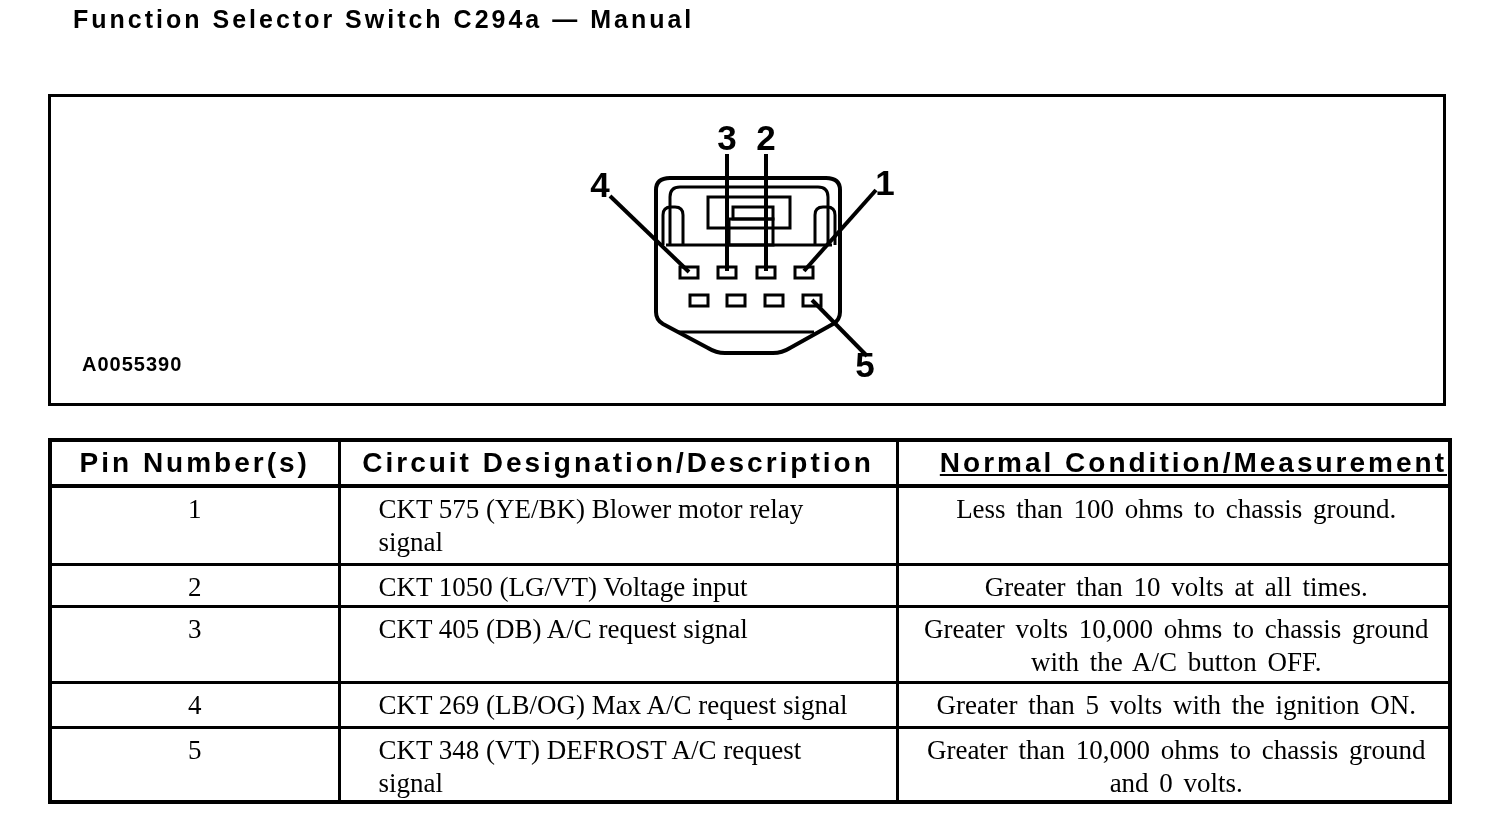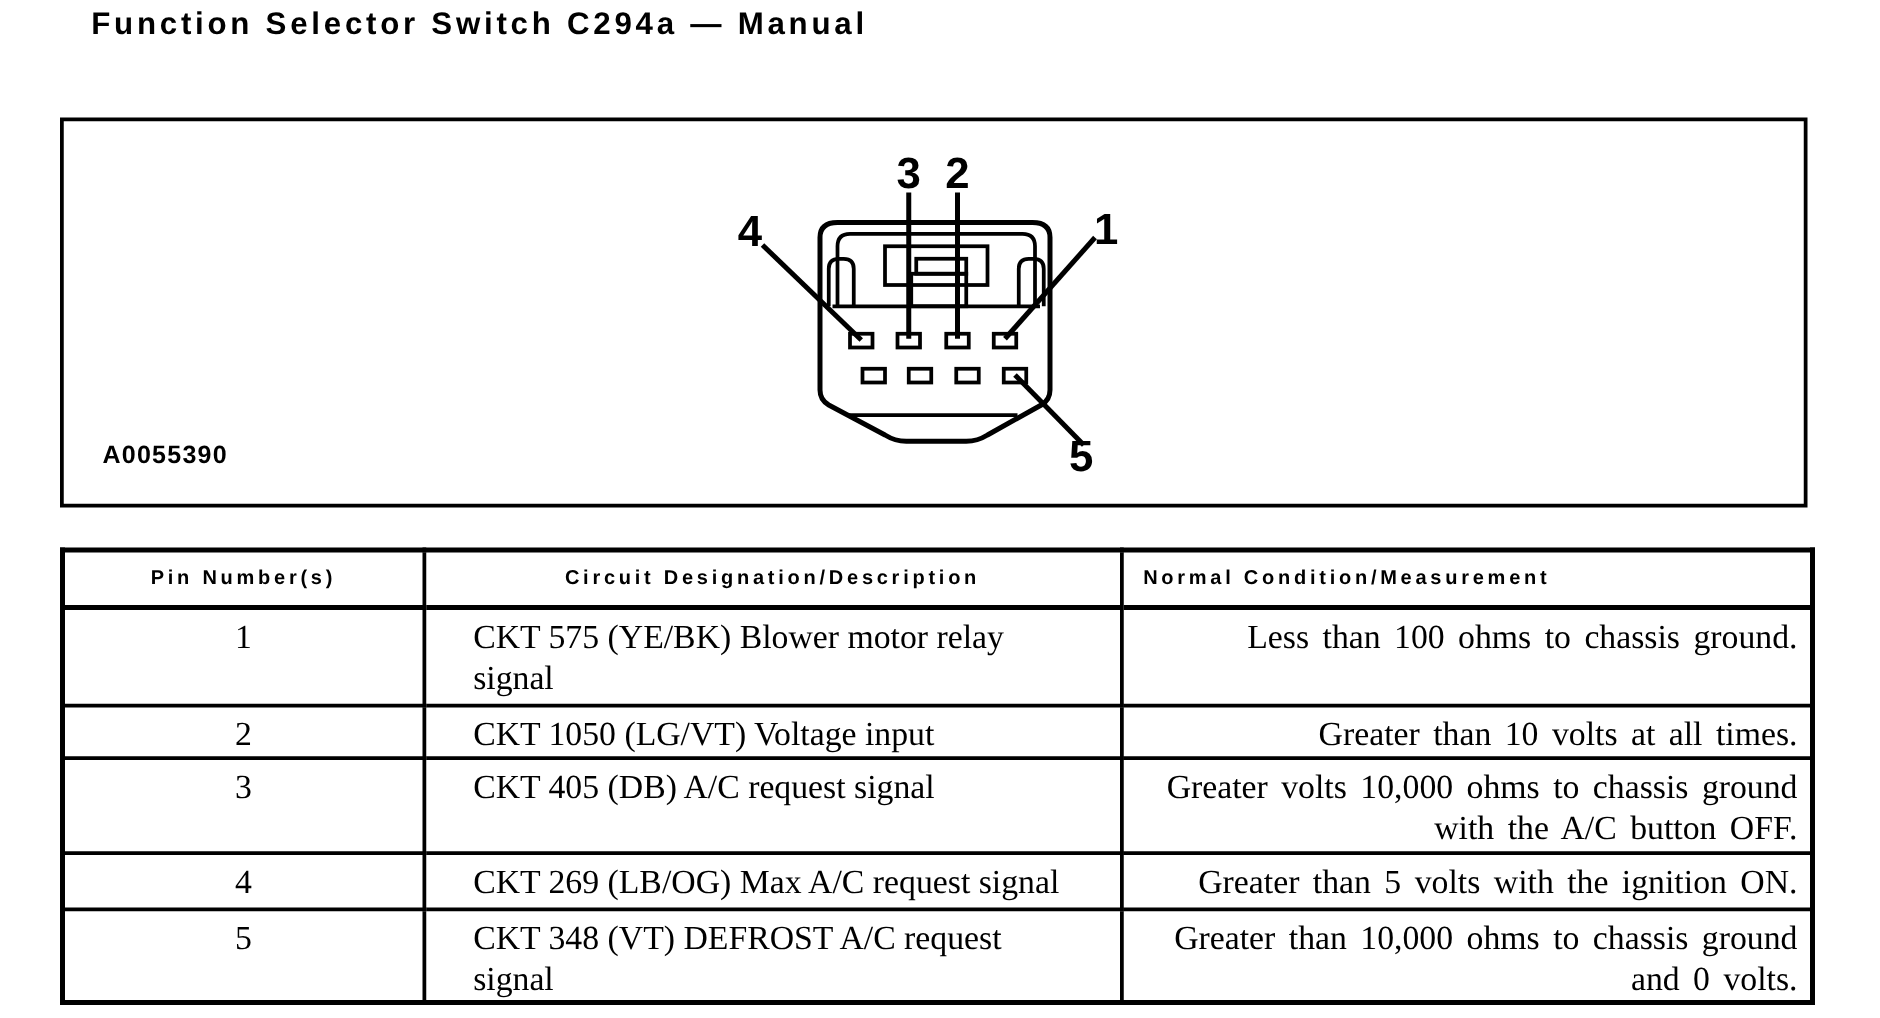--- a/index.html
+++ b/index.html
@@ -32,33 +32,33 @@
   }
   table.pin-table {
     position: absolute; left: 48px; top: 438px;
     width: 1400px; table-layout: fixed;
     border-collapse: collapse;
     border: 4px solid #000;
   }
   .pin-table th, .pin-table td { border: 3px solid #000; }
   .pin-table thead th {
     border-bottom-width: 4px;
-    font-size: 16px; letter-spacing: 3px; font-weight: bold;
+    font-size: 28px; letter-spacing: 3px; font-weight: bold;
     height: 40px; vertical-align: middle; text-align: center;
     font-family: "Liberation Sans", sans-serif;
   }
-  .pin-table thead th.cond-h { text-align: left; padding-left: 16px; }
+  .pin-table thead th.cond-h { text-align: right; padding-left: 32px; text-decoration: underline; }
   .pin-table td {
     font-family: "Liberation Serif", serif;
     font-size: 27px; line-height: 33px;
     vertical-align: top; padding-top: 5px; padding-bottom: 0;
   }
   .pin-table td.pin-cell { text-align: center; }
   .pin-table td.circuit-cell { text-align: left; padding-left: 38px; padding-right: 38px; }
-  .pin-table td.condition-cell { text-align: right; padding-left: 16px; padding-right: 10px; word-spacing: 4px; }
+  .pin-table td.condition-cell { text-align: center; padding-left: 16px; padding-right: 10px; word-spacing: 4px; }
   .pin-table tbody tr:nth-child(1) { height: 78px; }
   .pin-table tbody tr:nth-child(2) { height: 42px; }
   .pin-table tbody tr:nth-child(3) { height: 76px; }
   .pin-table tbody tr:nth-child(4) { height: 45px; }
   .pin-table tbody tr:nth-child(5) { height: 75px; }
 </style>
 </head>
 <body>
 
 <div class="page-title">

